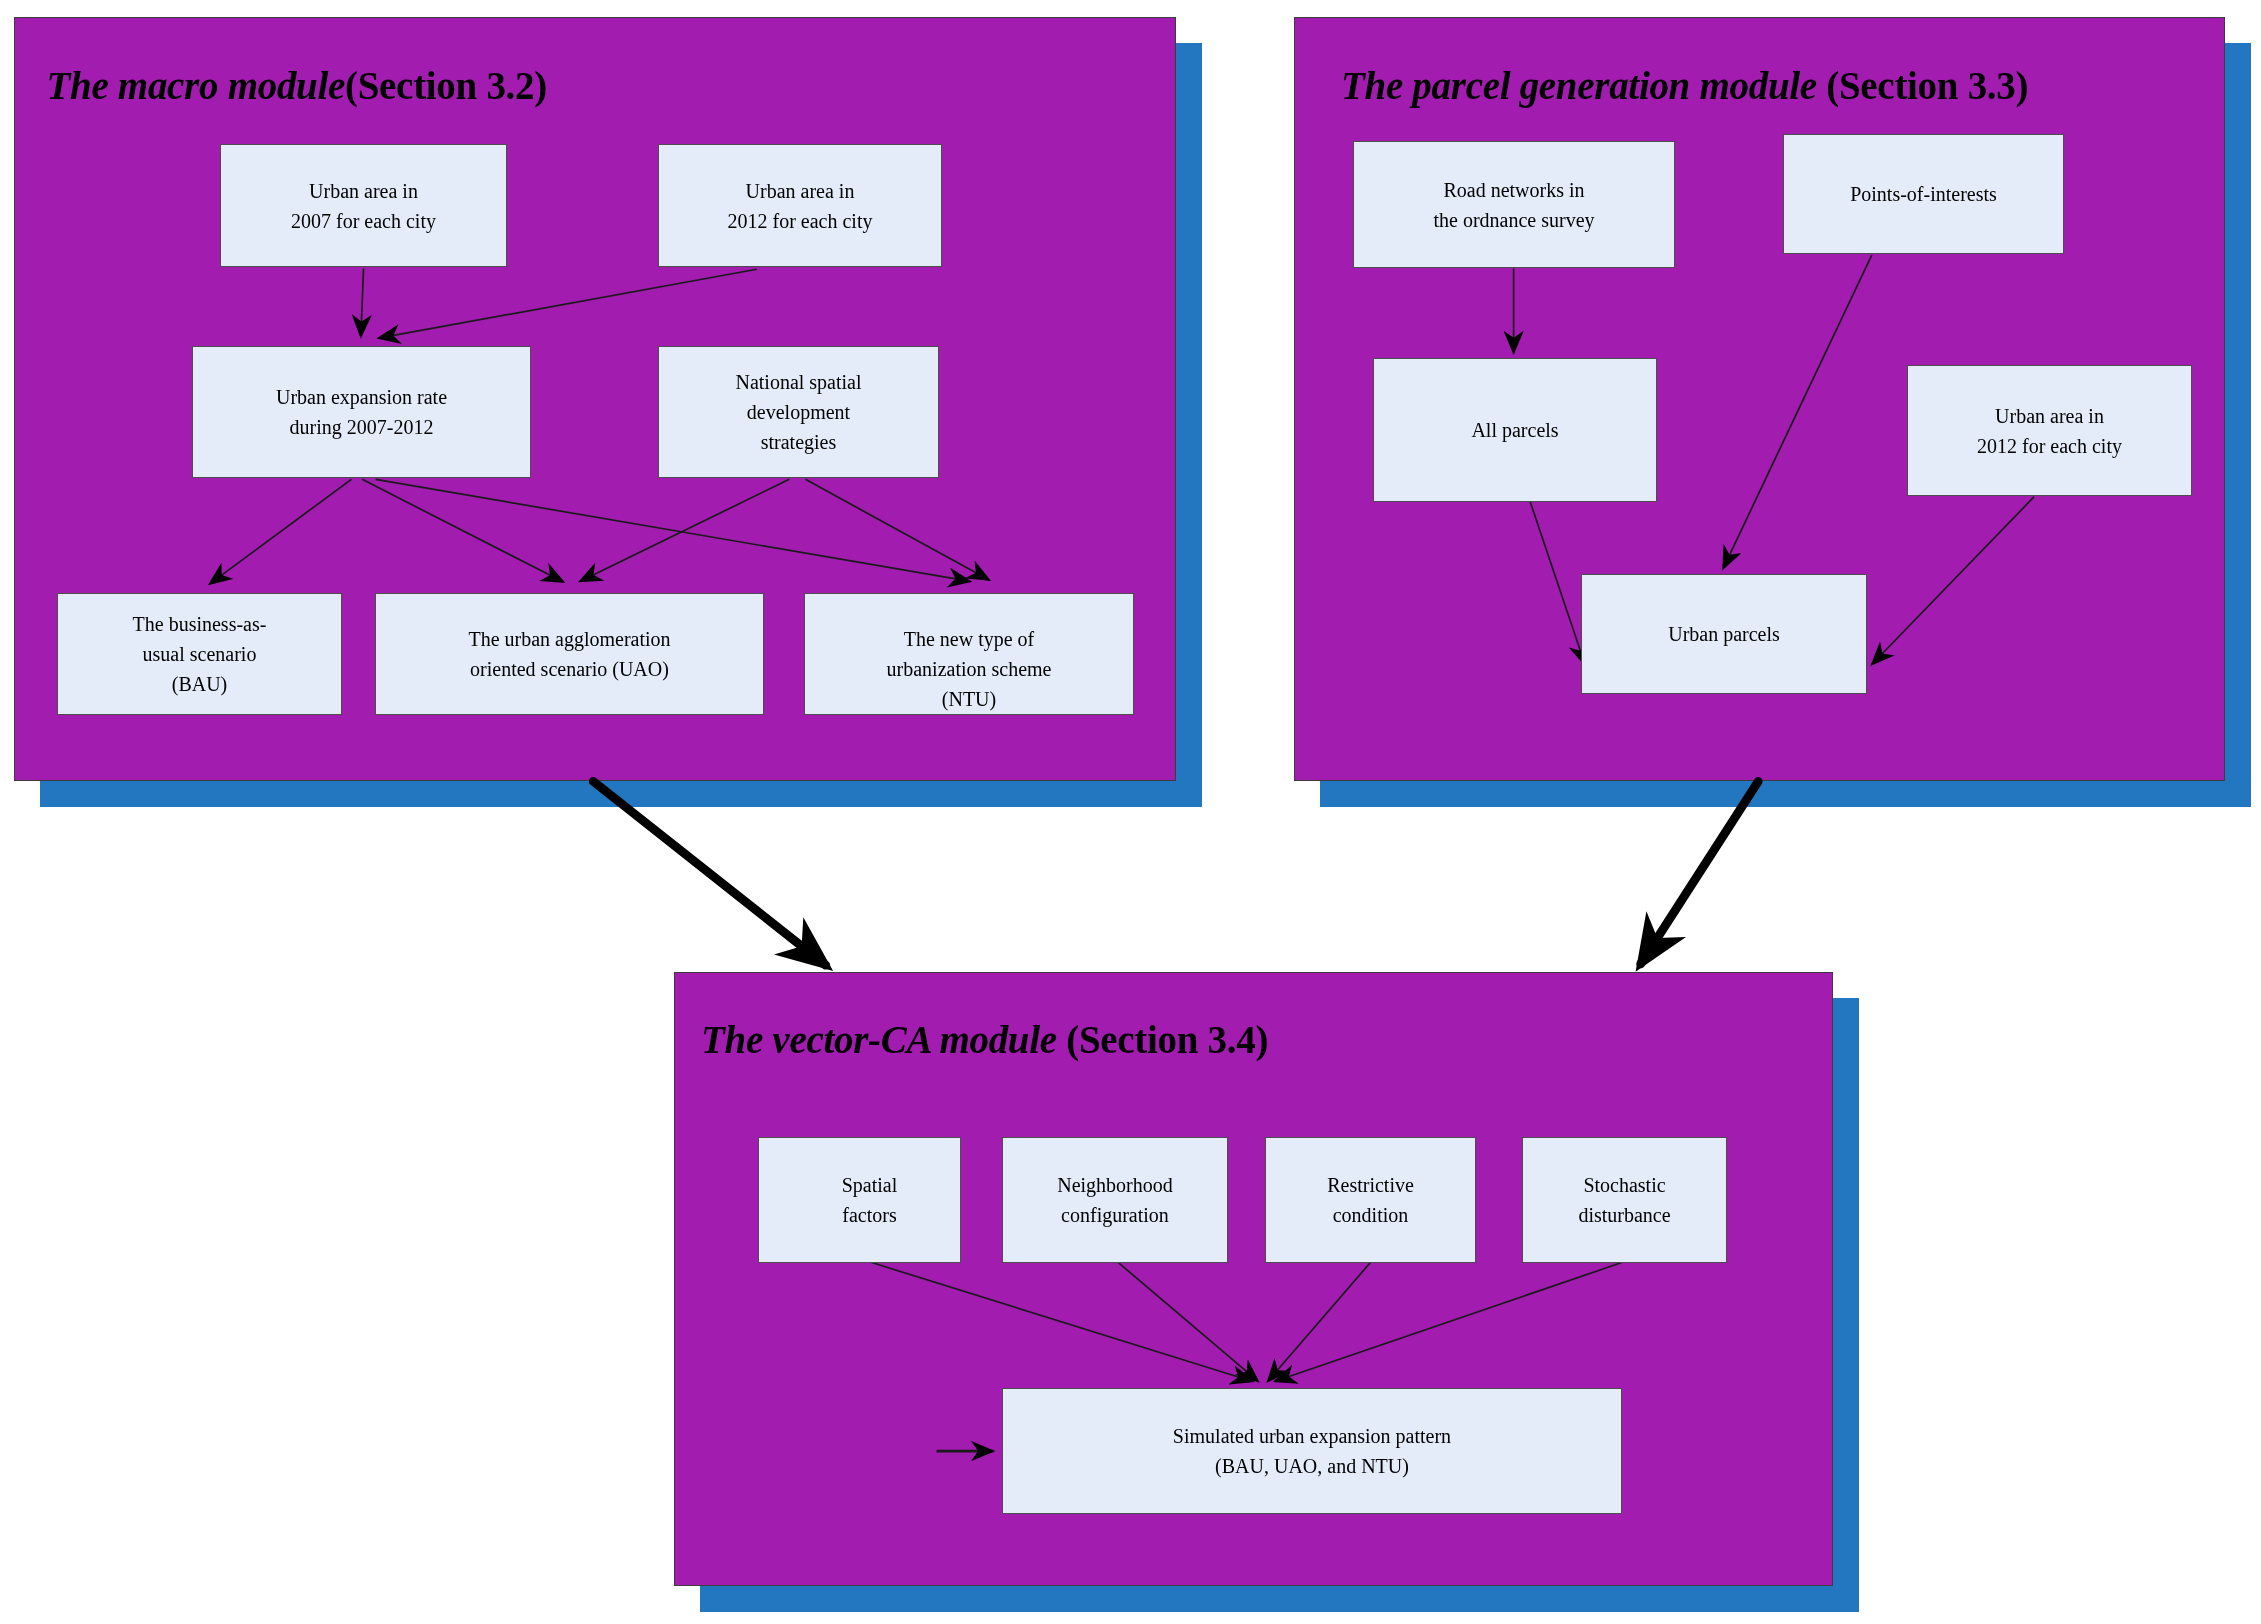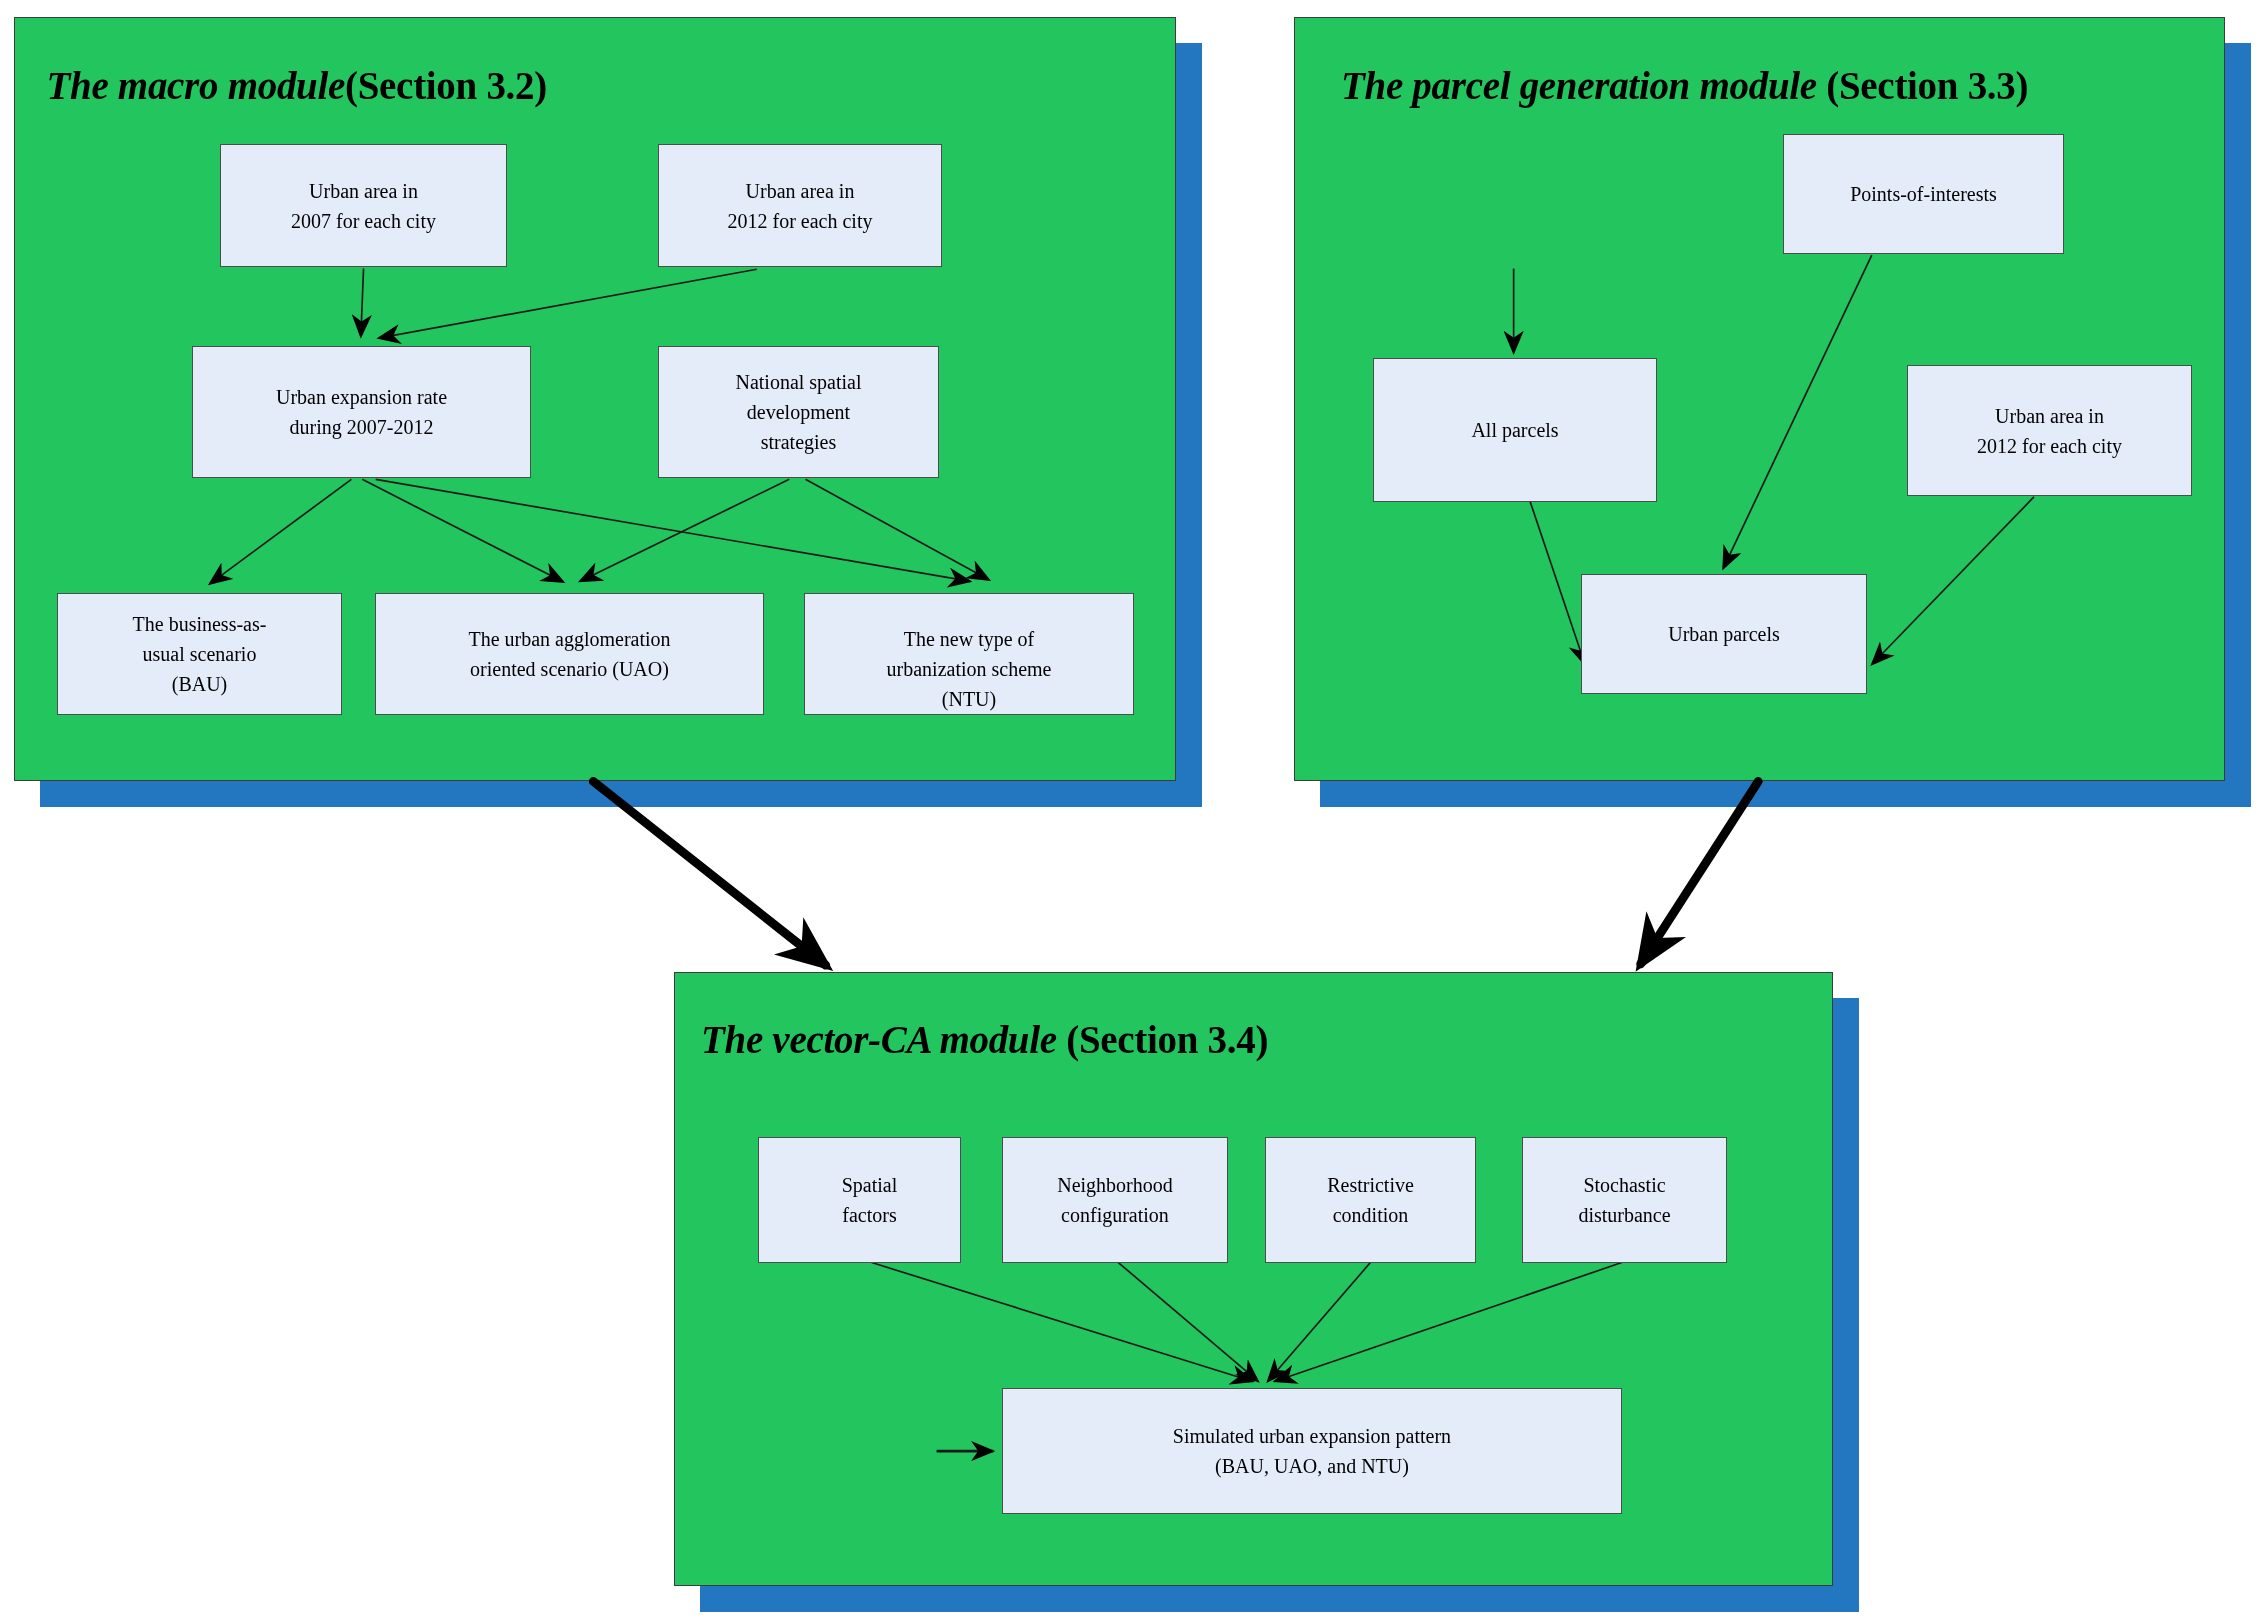--- a/index.html
+++ b/index.html
@@ -1,21 +1,21 @@
 <!DOCTYPE html>
 <html style="font-size:10.8px"><head>
 <meta charset="utf-8">
 <style>
   html,body{margin:0;padding:0;background:#ffffff;}
   .canvas{
     position:relative;width:2261px;height:1625px;background:#ffffff;overflow:hidden;
     font-family:"Liberation Serif","DejaVu Serif",serif;color:#000;
   }
   .panel{
-    position:absolute;background:#22c55e;border:1.4px solid #3c3c3c;
+    position:absolute;background:#a21caf;border:1.4px solid #3c3c3c;
     box-shadow:26px 26px 0 0 #2277c0;box-sizing:border-box;
   }
   .panel-title{
     position:absolute;font-size:39px;font-weight:bold;white-space:nowrap;letter-spacing:-0.3px;
   }
   .title-name{font-style:italic;font-weight:bold;}
   .title-section{font-style:normal;font-weight:bold;}
   .node{
     position:absolute;background:#e3ecf8;border:1.4px solid #4d4d4d;box-sizing:border-box;
     display:flex;align-items:center;justify-content:center;text-align:center;
@@ -107,20 +107,24 @@
     <span class="node-label">The business-as-
 usual scenario
 (BAU)</span>
   </div>
   <div class="node" style="left:804px;top:593px;width:330px;height:122px;align-items:flex-end;">
     <span class="node-label">The new type of
 urbanization scheme
 (NTU)</span>
   </div>
 
+  <div class="node" style="left:1353px;top:141px;width:322px;height:127px;">
+    <span class="node-label">Road networks in
+the ordnance survey</span>
+  </div>
   <div class="node" style="left:1783px;top:134px;width:281px;height:120px;">
     <span class="node-label">Points-of-interests</span>
   </div>
   <div class="node" style="left:1373px;top:358px;width:284px;height:144px;">
     <span class="node-label">All parcels</span>
   </div>
   <div class="node" style="left:1907px;top:365px;width:285px;height:131px;">
     <span class="node-label">Urban area in
 2012 for each city</span>
   </div>

